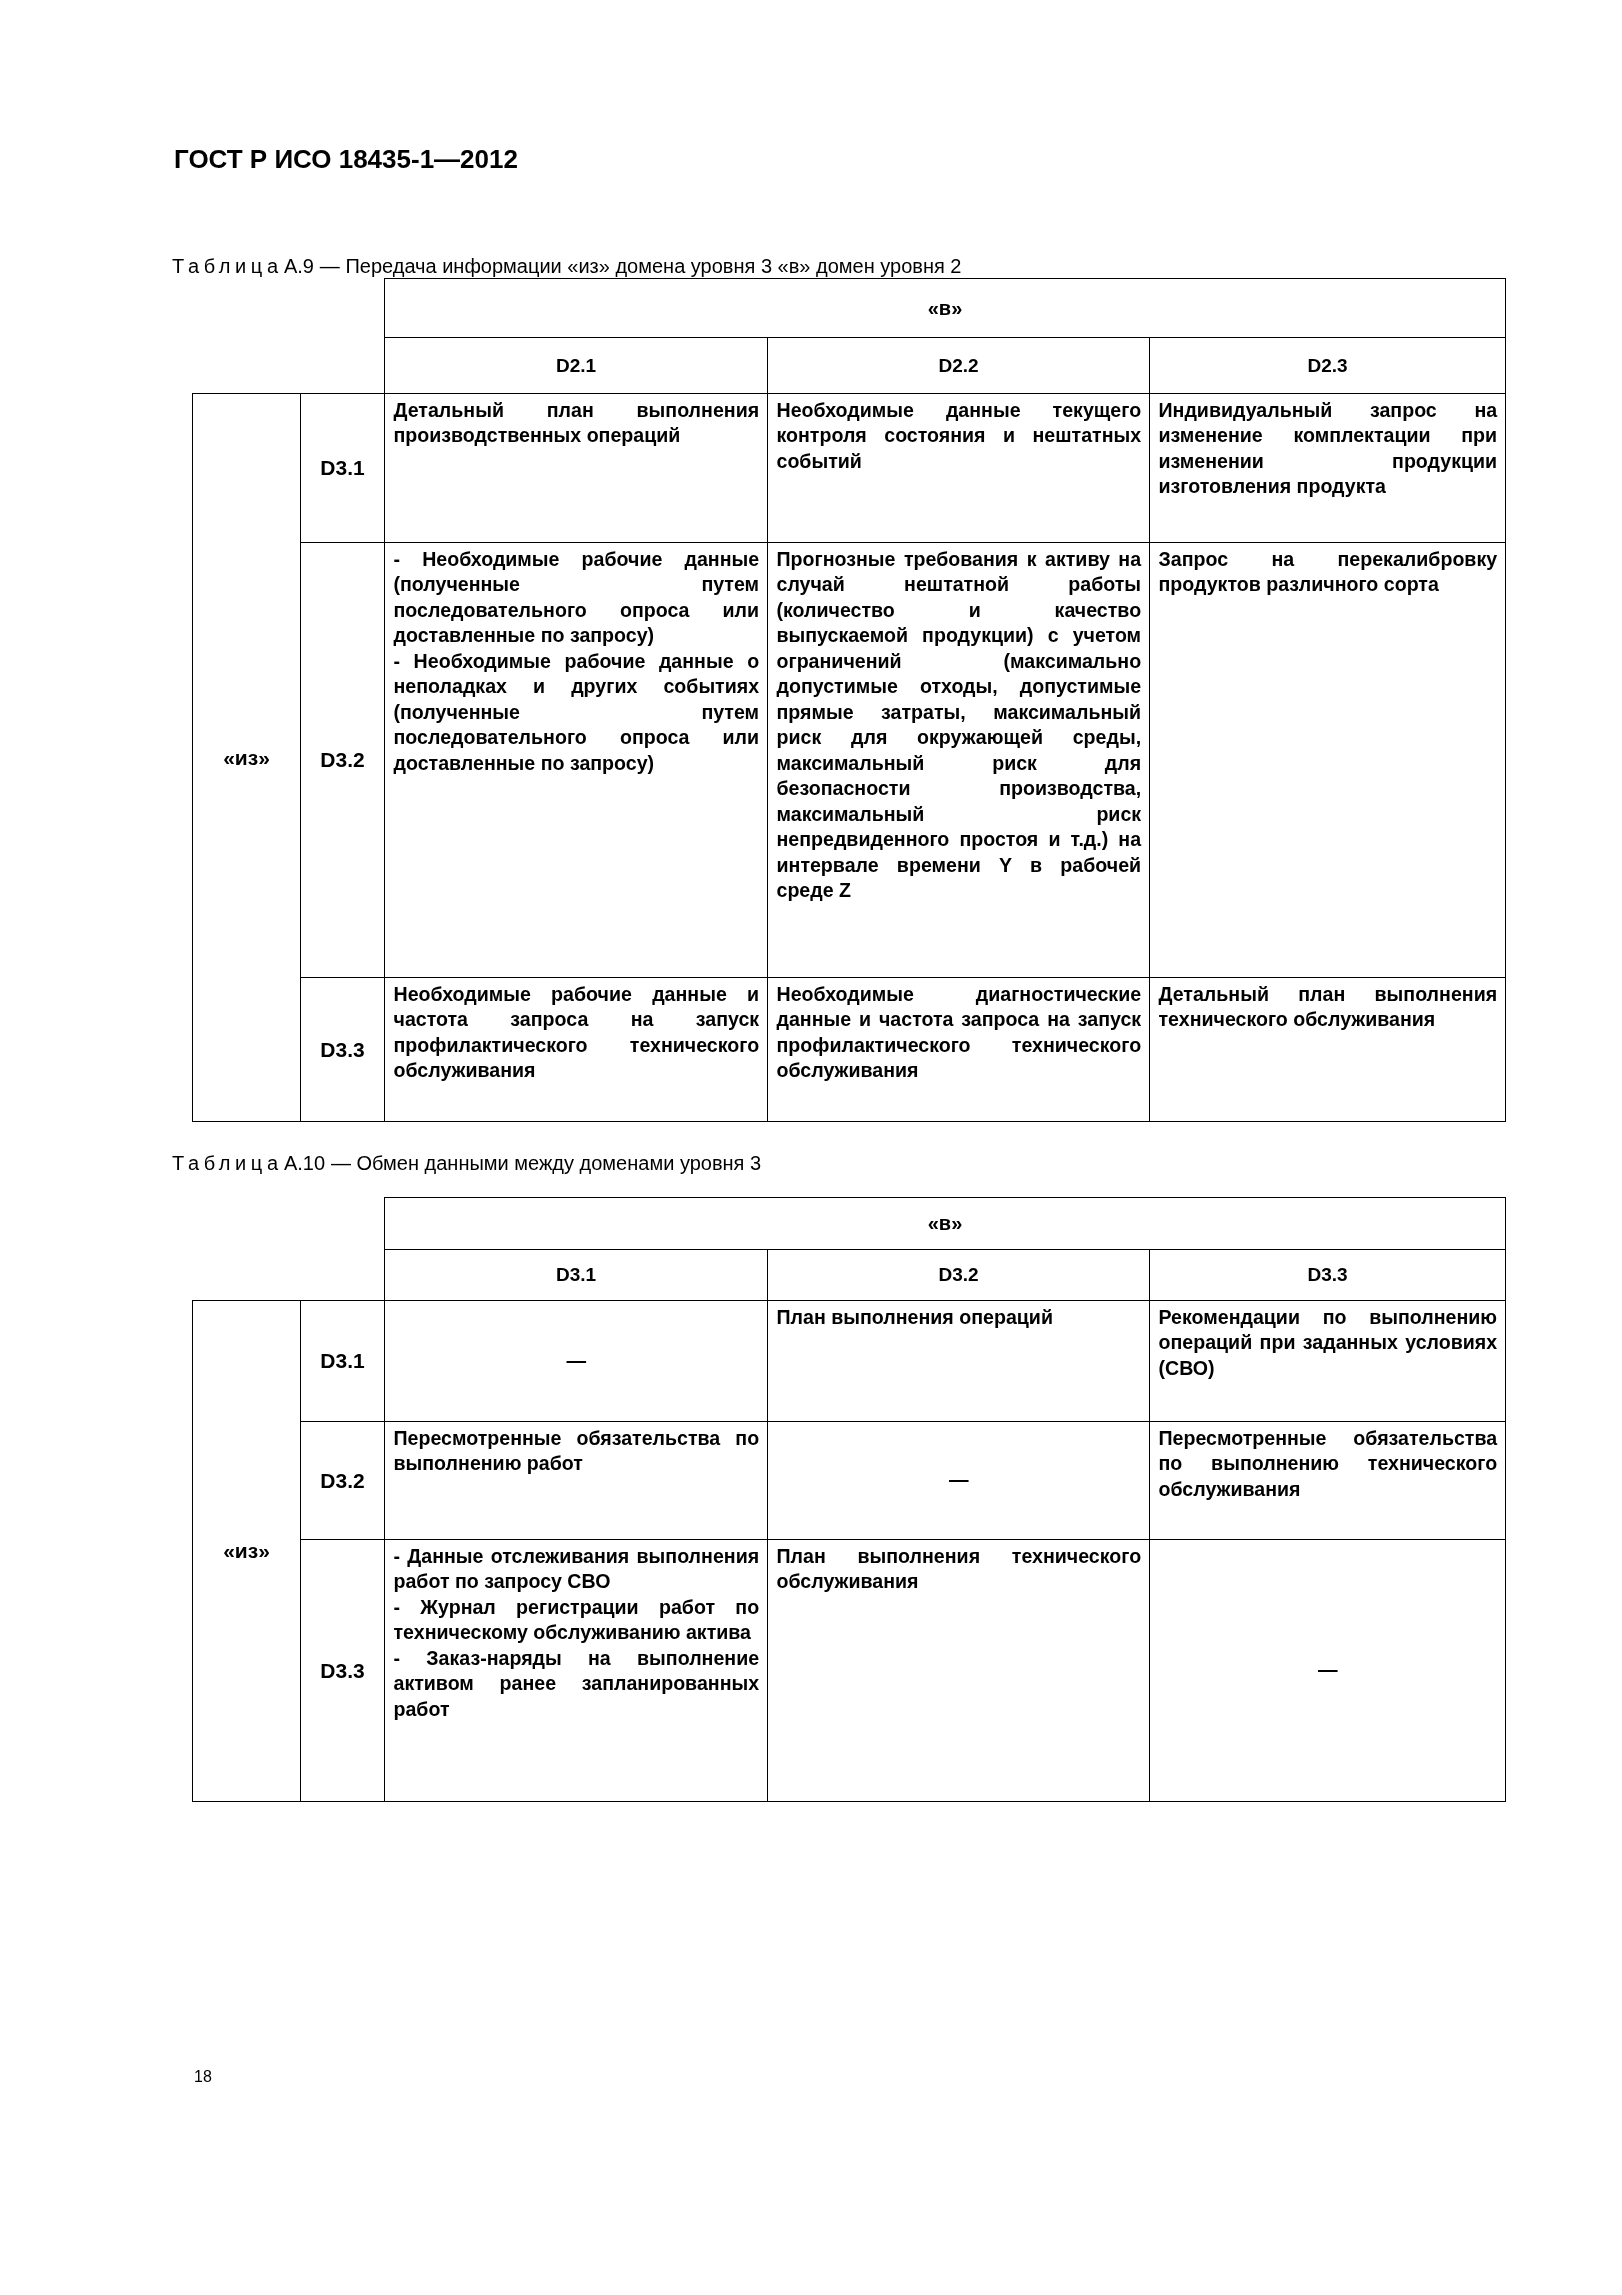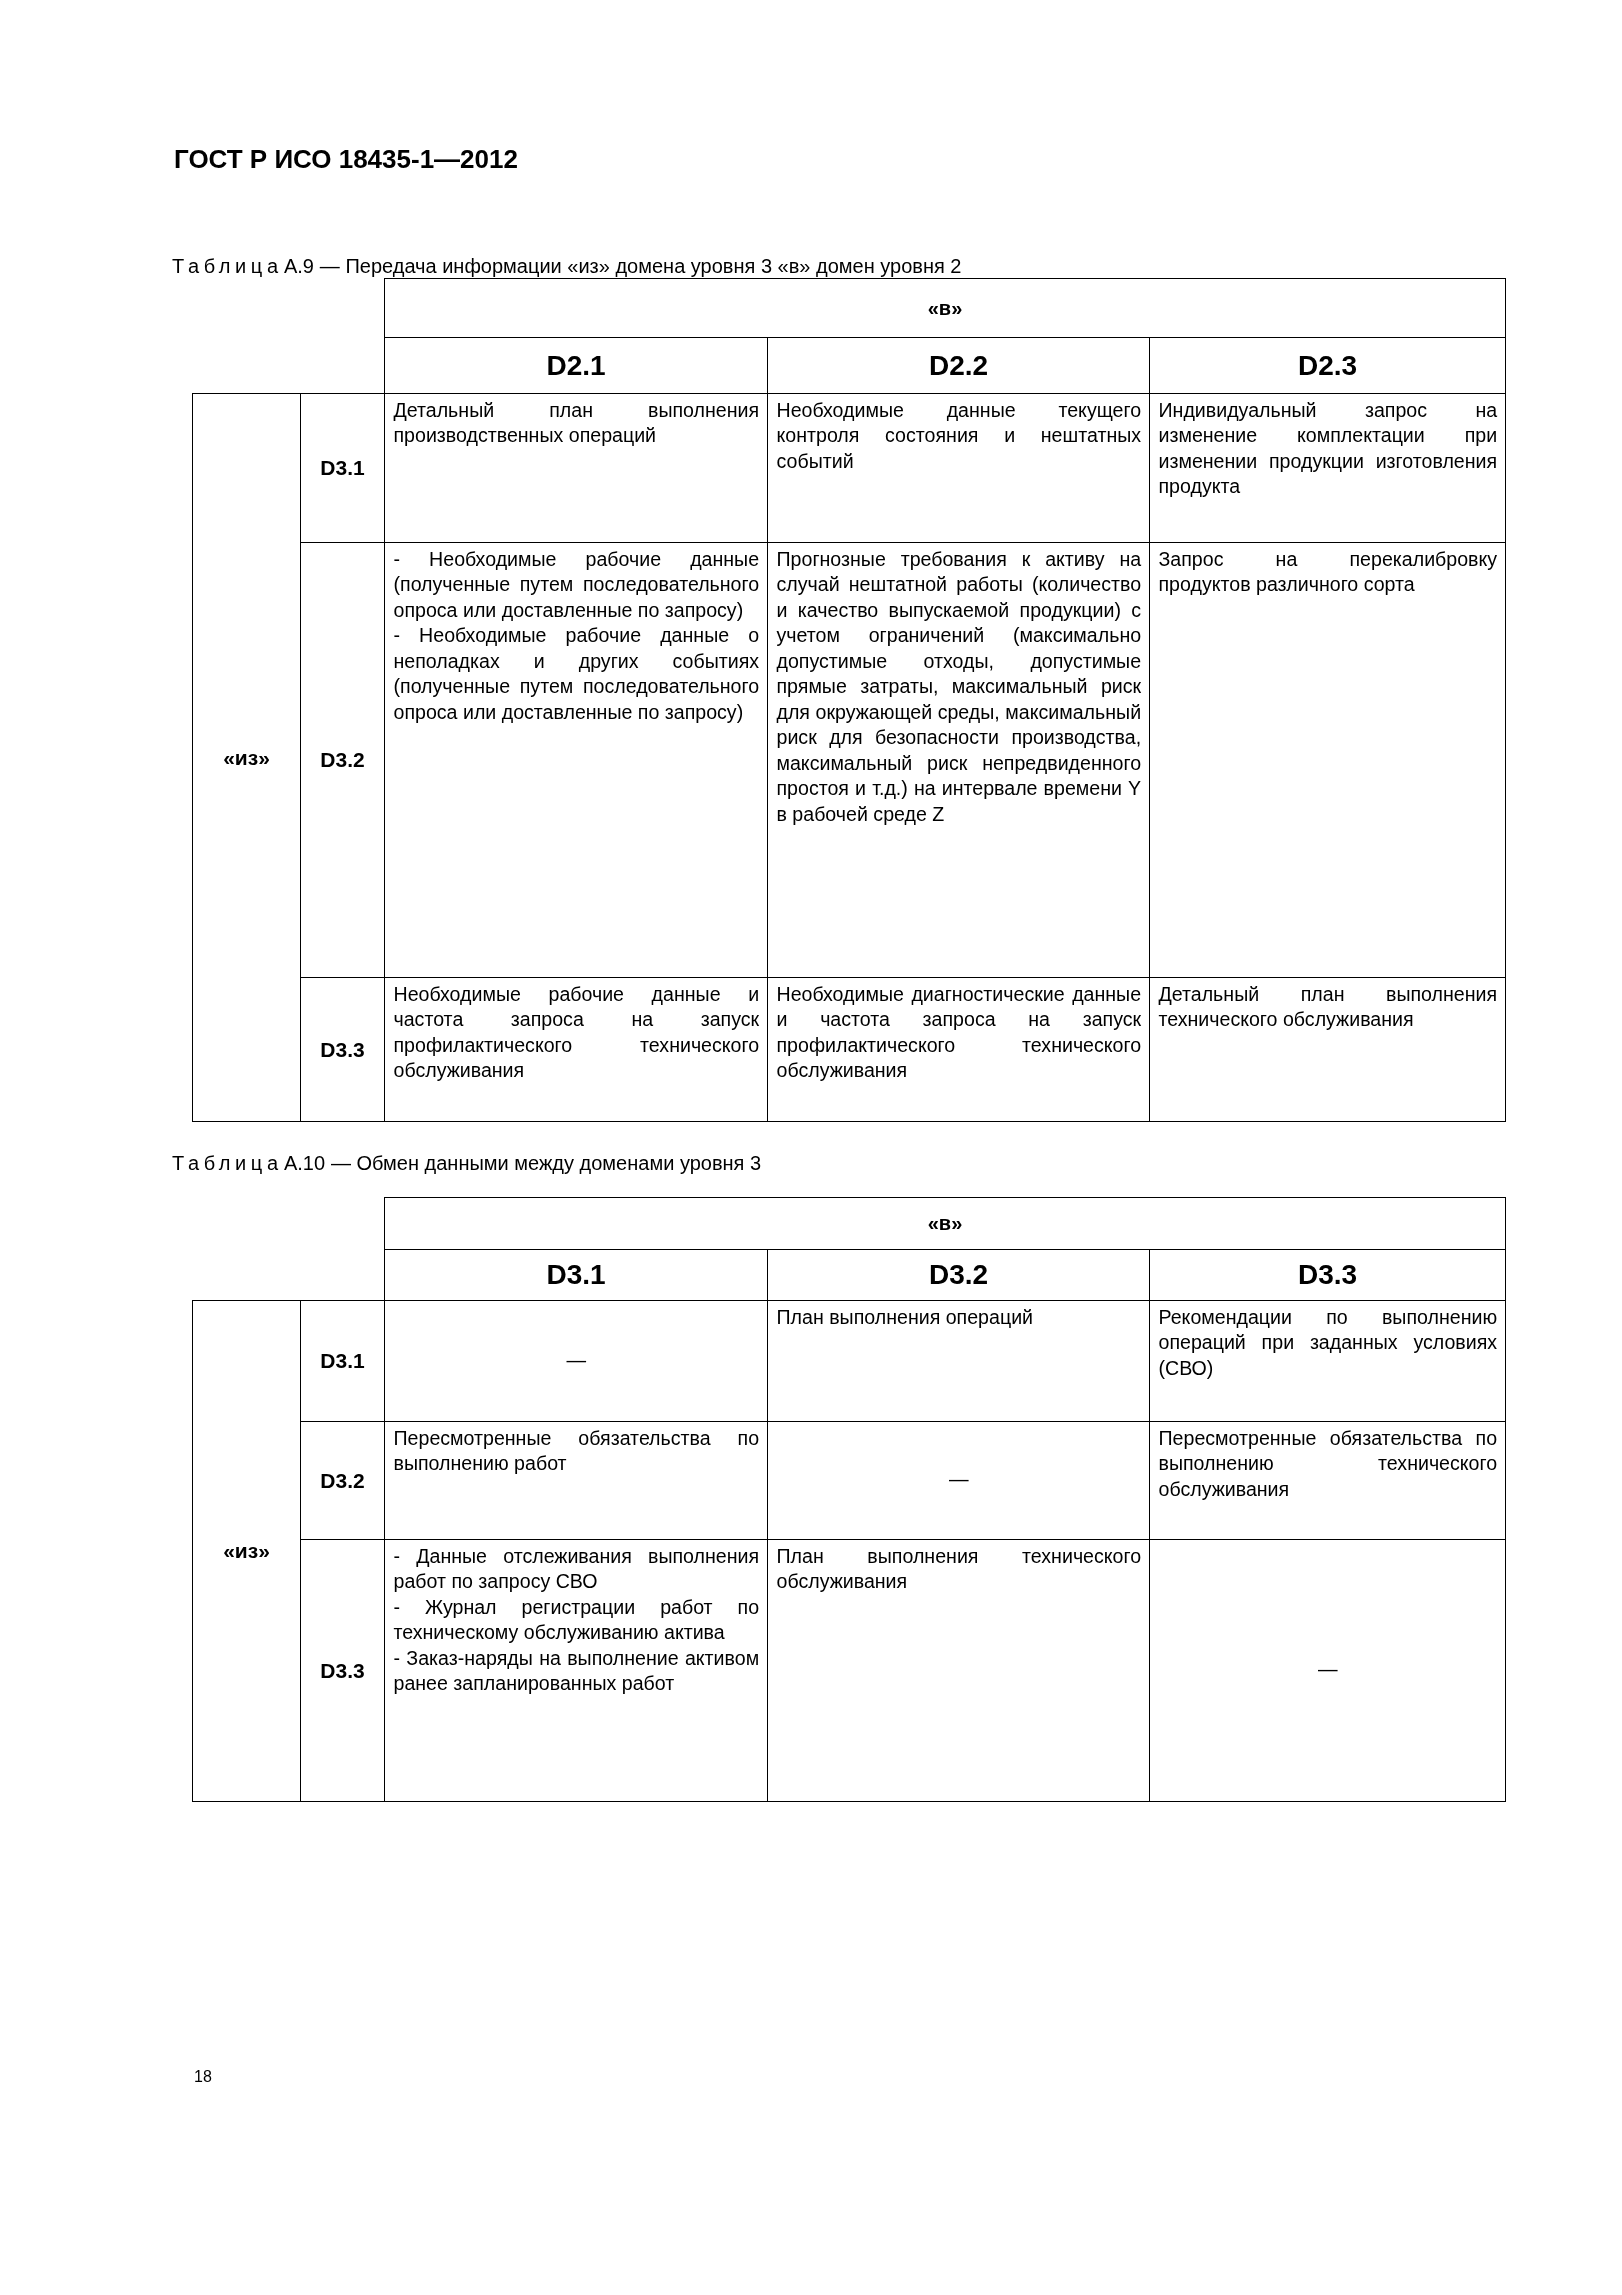--- a/index.html
+++ b/index.html
@@ -40,36 +40,37 @@
   #tab-a9  { left: 192px; top: 278px;  width: 1313px; }
   #tab-a10 { left: 192px; top: 1197px; width: 1313px; }
 
   .gtab td { border: 1.3px solid #000; overflow: hidden; }
   td.void  { border: none; }
 
   td.hcell {
     font-weight: bold;
     text-align: center;
     vertical-align: middle;
-    font-size: 28px;
+    font-size: 19px;
   }
   td.vhead { font-size: 20px; }
   td.lab {
     font-weight: bold;
     text-align: center;
     vertical-align: middle;
     font-size: 21px;
   }
   td.cell {
     font-size: 19.6px;
     line-height: 25.5px;
     padding: 3.9px 7.9px 5.2px 8.5px;
     text-align: justify;
     vertical-align: top;
     white-space: pre-line;
+    font-weight: bold;
   }
   td.dash {
     text-align: center;
     vertical-align: middle;
     white-space: normal;
   }
 
   .b-top   { border-top-width: 2.6px; }
   .b-bot   { border-bottom-width: 2.6px; }
   .b-left  { border-left-width: 2.6px; }

